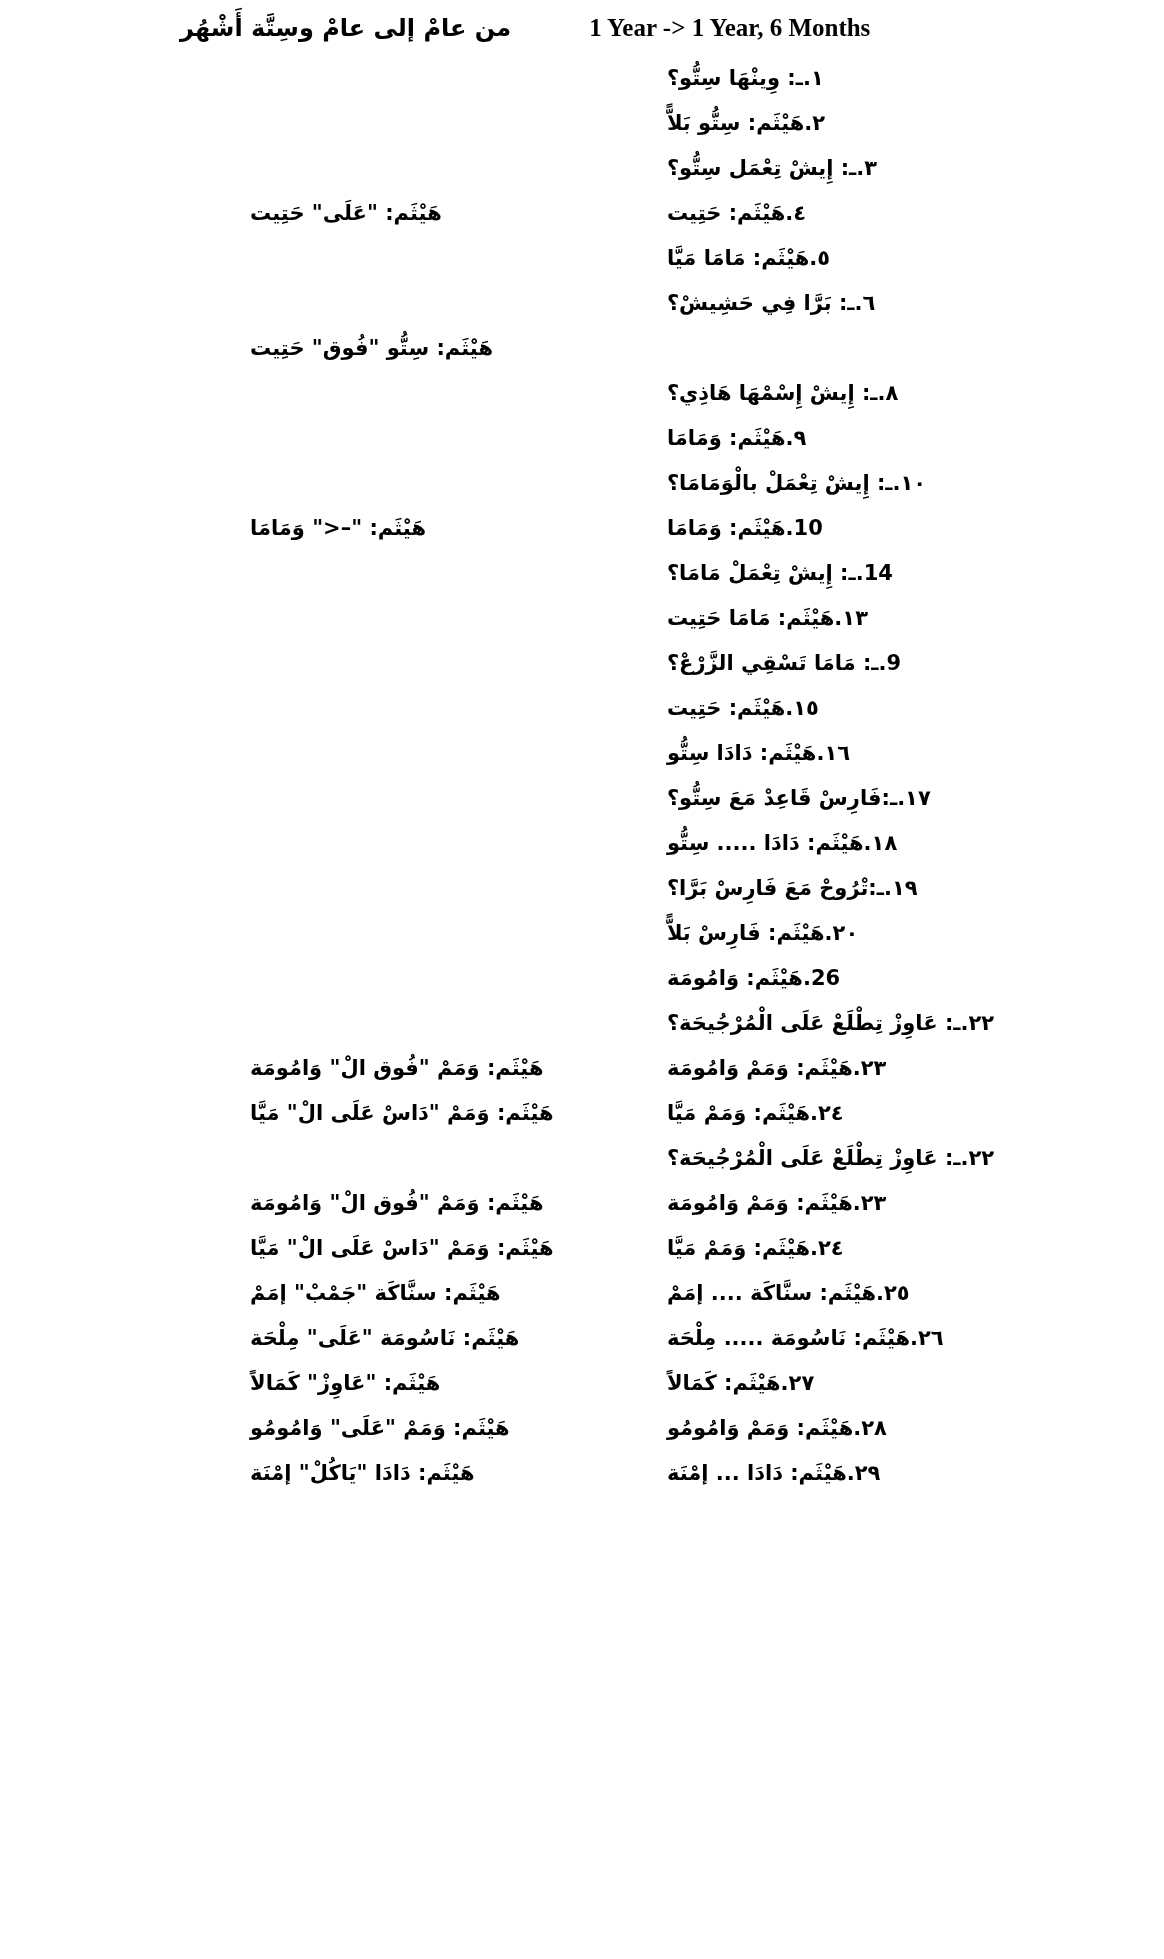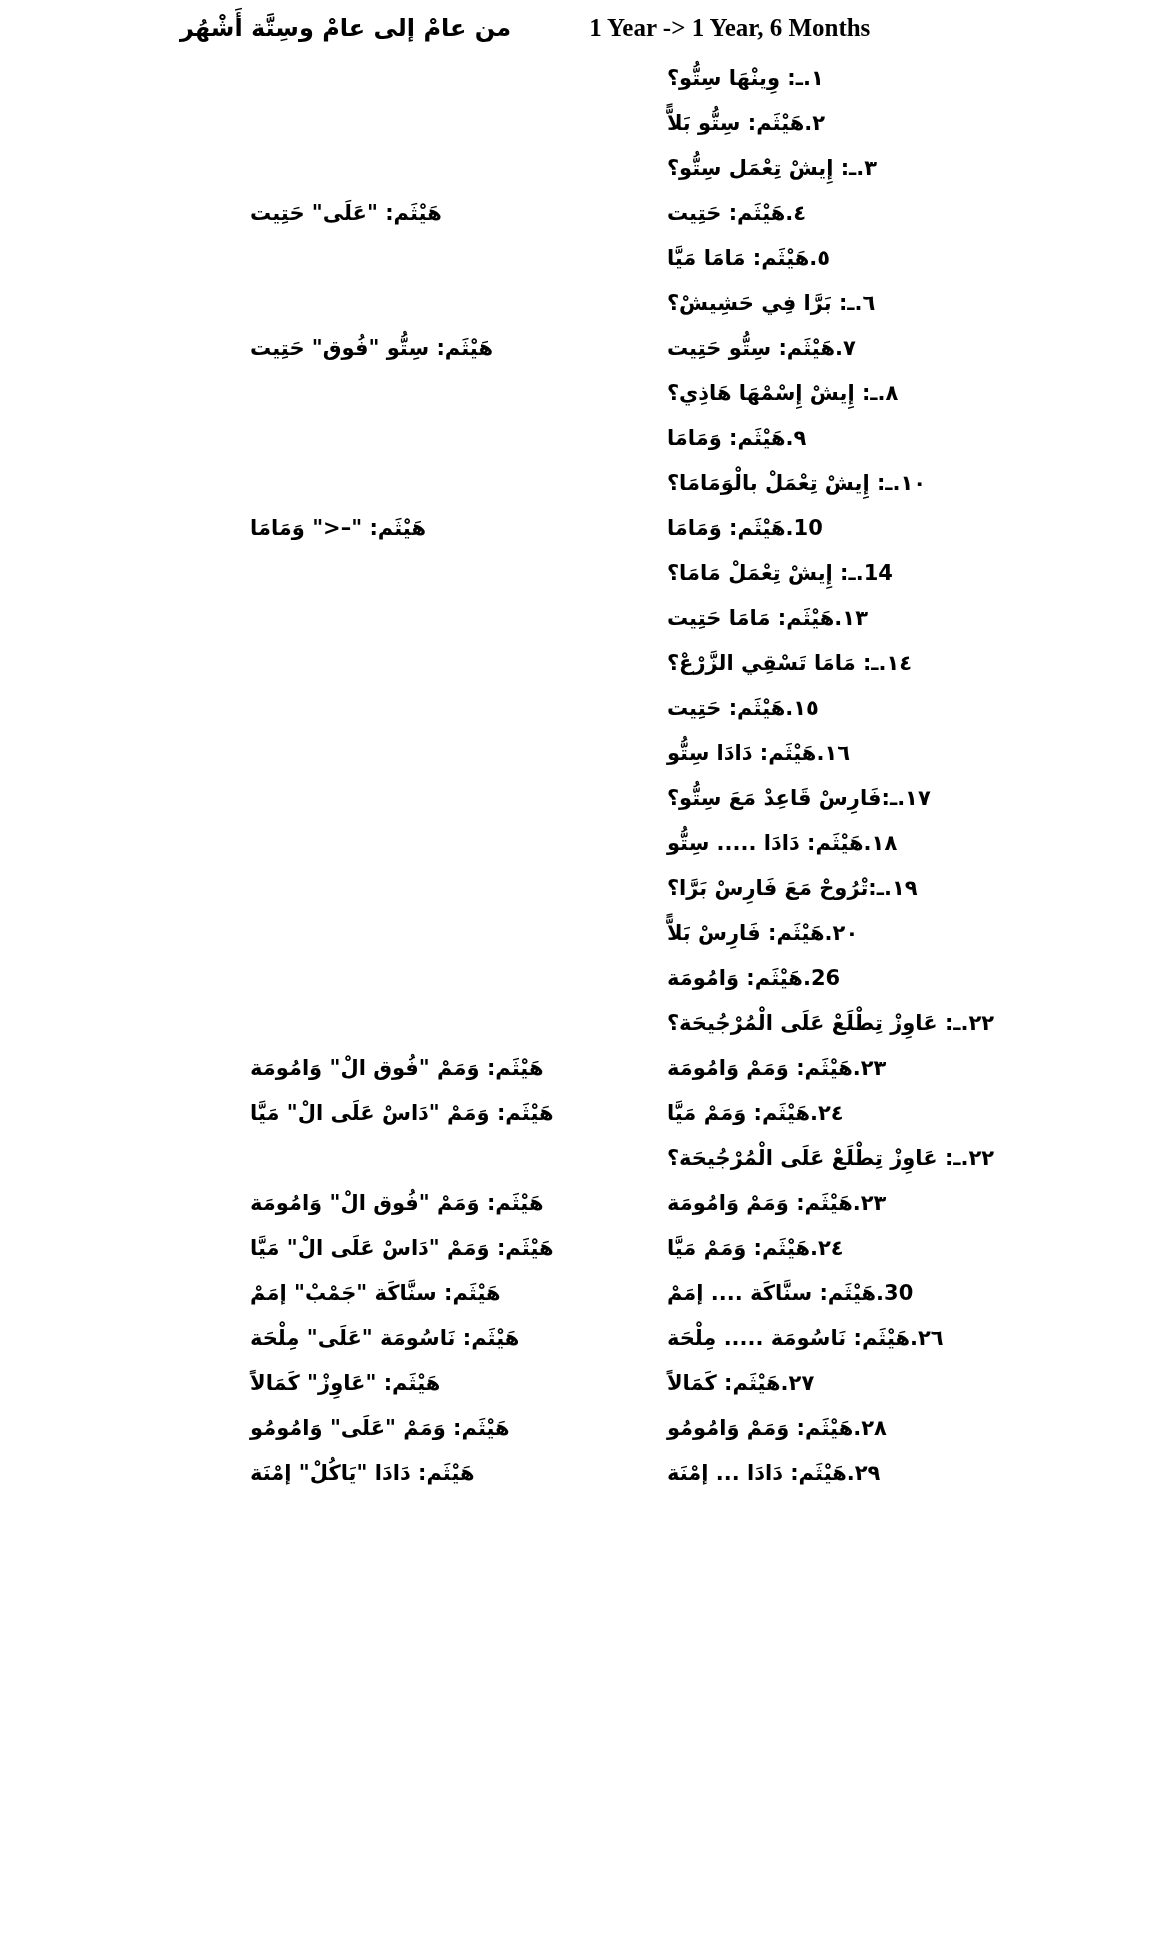--- a/index.html
+++ b/index.html
@@ -112,21 +112,20 @@
     </div>
     <div class="line">
       <span class="col-main">٥.هَيْثَم: مَامَا مَيَّا</span>
       <span class="col-note"></span>
     </div>
     <div class="line">
       <span class="col-main">٦.ـ: بَرَّا فِي حَشِيشْ؟</span>
       <span class="col-note"></span>
     </div>
     <div class="line">
-      <span class="col-main">٧.هَيْثَم: سِتُّو حَتِيت</span>
       <span class="col-note">هَيْثَم: سِتُّو "فُوق" حَتِيت</span>
     </div>
     <div class="line">
       <span class="col-main">٨.ـ: إِيشْ إِسْمْهَا هَاذِي؟</span>
       <span class="col-note"></span>
     </div>
     <div class="line">
       <span class="col-main">٩.هَيْثَم: وَمَامَا</span>
       <span class="col-note"></span>
     </div>
@@ -140,21 +139,21 @@
     </div>
     <div class="line">
       <span class="col-main">14.ـ: إِيشْ تِعْمَلْ مَامَا؟</span>
       <span class="col-note"></span>
     </div>
     <div class="line">
       <span class="col-main">١٣.هَيْثَم: مَامَا حَتِيت</span>
       <span class="col-note"></span>
     </div>
     <div class="line">
-      <span class="col-main">١٤.ـ: مَامَا تَسْقِي الزَّرْعْ؟</span>
+      <span class="col-main">9.ـ: مَامَا تَسْقِي الزَّرْعْ؟</span>
       <span class="col-note"></span>
     </div>
     <div class="line">
       <span class="col-main">١٥.هَيْثَم: حَتِيت</span>
       <span class="col-note"></span>
     </div>
     <div class="line">
       <span class="col-main">١٦.هَيْثَم: دَادَا سِتُّو</span>
       <span class="col-note"></span>
     </div>
@@ -196,21 +195,21 @@
     </div>
     <div class="line">
       <span class="col-main">٢٣.هَيْثَم: وَمَمْ وَامُومَة</span>
       <span class="col-note">هَيْثَم: وَمَمْ "فُوق الْ" وَامُومَة</span>
     </div>
     <div class="line">
       <span class="col-main">٢٤.هَيْثَم: وَمَمْ مَيَّا</span>
       <span class="col-note">هَيْثَم: وَمَمْ "دَاسْ عَلَى الْ" مَيَّا</span>
     </div>
     <div class="line">
-      <span class="col-main">30.هَيْثَم: سنَّاكَة .... إمَمْ</span>
+      <span class="col-main">٢٥.هَيْثَم: سنَّاكَة .... إمَمْ</span>
       <span class="col-note">هَيْثَم: سنَّاكَة "جَمْبْ" إمَمْ</span>
     </div>
     <div class="line">
       <span class="col-main">٢٦.هَيْثَم: نَاسُومَة ..... مِلْحَة</span>
       <span class="col-note">هَيْثَم: نَاسُومَة "عَلَى" مِلْحَة</span>
     </div>
     <div class="line">
       <span class="col-main">٢٧.هَيْثَم: كَمَالاً</span>
       <span class="col-note">هَيْثَم: "عَاوِزْ" كَمَالاً</span>
     </div>

